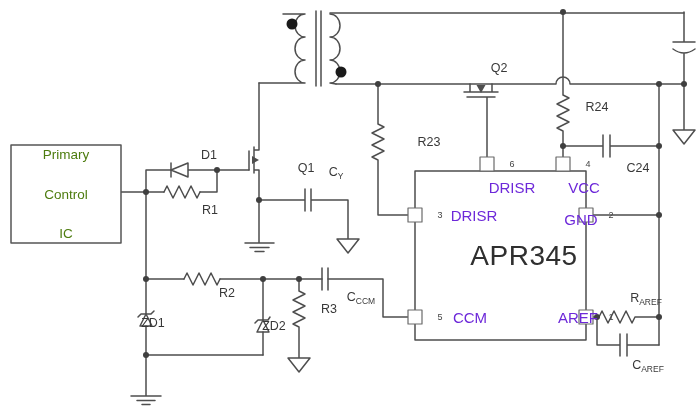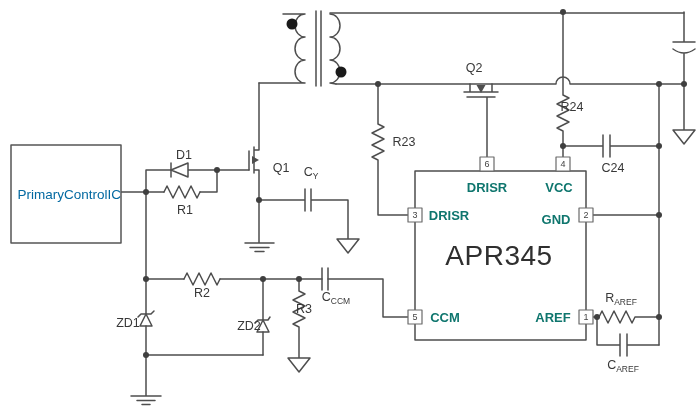--- a/index.html
+++ b/index.html
@@ -3,30 +3,30 @@
 <meta charset="utf-8">
 <style>
   html,body{margin:0;padding:0;background:#fff;}
   #canvas{
     position:relative;width:700px;height:420px;background:#ffffff;
     font-family:"Liberation Sans", sans-serif;overflow:hidden;
   }
   #circuit-svg{position:absolute;left:0;top:0;}
   .lbl{
     position:absolute;transform:translate(-50%,-50%);
-    font-size:12.5px;color:#383838;white-space:nowrap;line-height:1;
+    font-size:12.5px;color:#383838;white-space:nowrap;line-height:1;margin-left:25px;
   }
   .lbl sub{font-size:8.5px;vertical-align:-3px;letter-spacing:0;}
-  .pin-name{font-size:13px;color:#0f766e;font-weight:bold;}
+  .pin-name{font-size:15px;color:#6d28d9;}
   .pin-num{font-size:9px;color:#444;}
   .part-number{font-size:28px;color:#2f2f2f;letter-spacing:0.5px;}
   .block-text{
     position:absolute;left:11px;top:145px;width:110px;height:98px;
-    display:flex;flex-direction:row;align-items:center;justify-content:flex-end;
-    font-size:13.5px;line-height:19px;color:#0369a1;text-align:center;
+    display:flex;flex-direction:column;align-items:center;justify-content:space-between;
+    font-size:13.5px;line-height:19px;color:#4d7c0f;text-align:center;
   }
 </style>
 </head>
 <body>
 
 <div id="canvas">
 
   <svg id="circuit-svg" width="700" height="420" viewBox="0 0 700 420">
     <g stroke="#4e4e4e" stroke-width="1.5" fill="none" stroke-linecap="round" stroke-linejoin="round">
 

